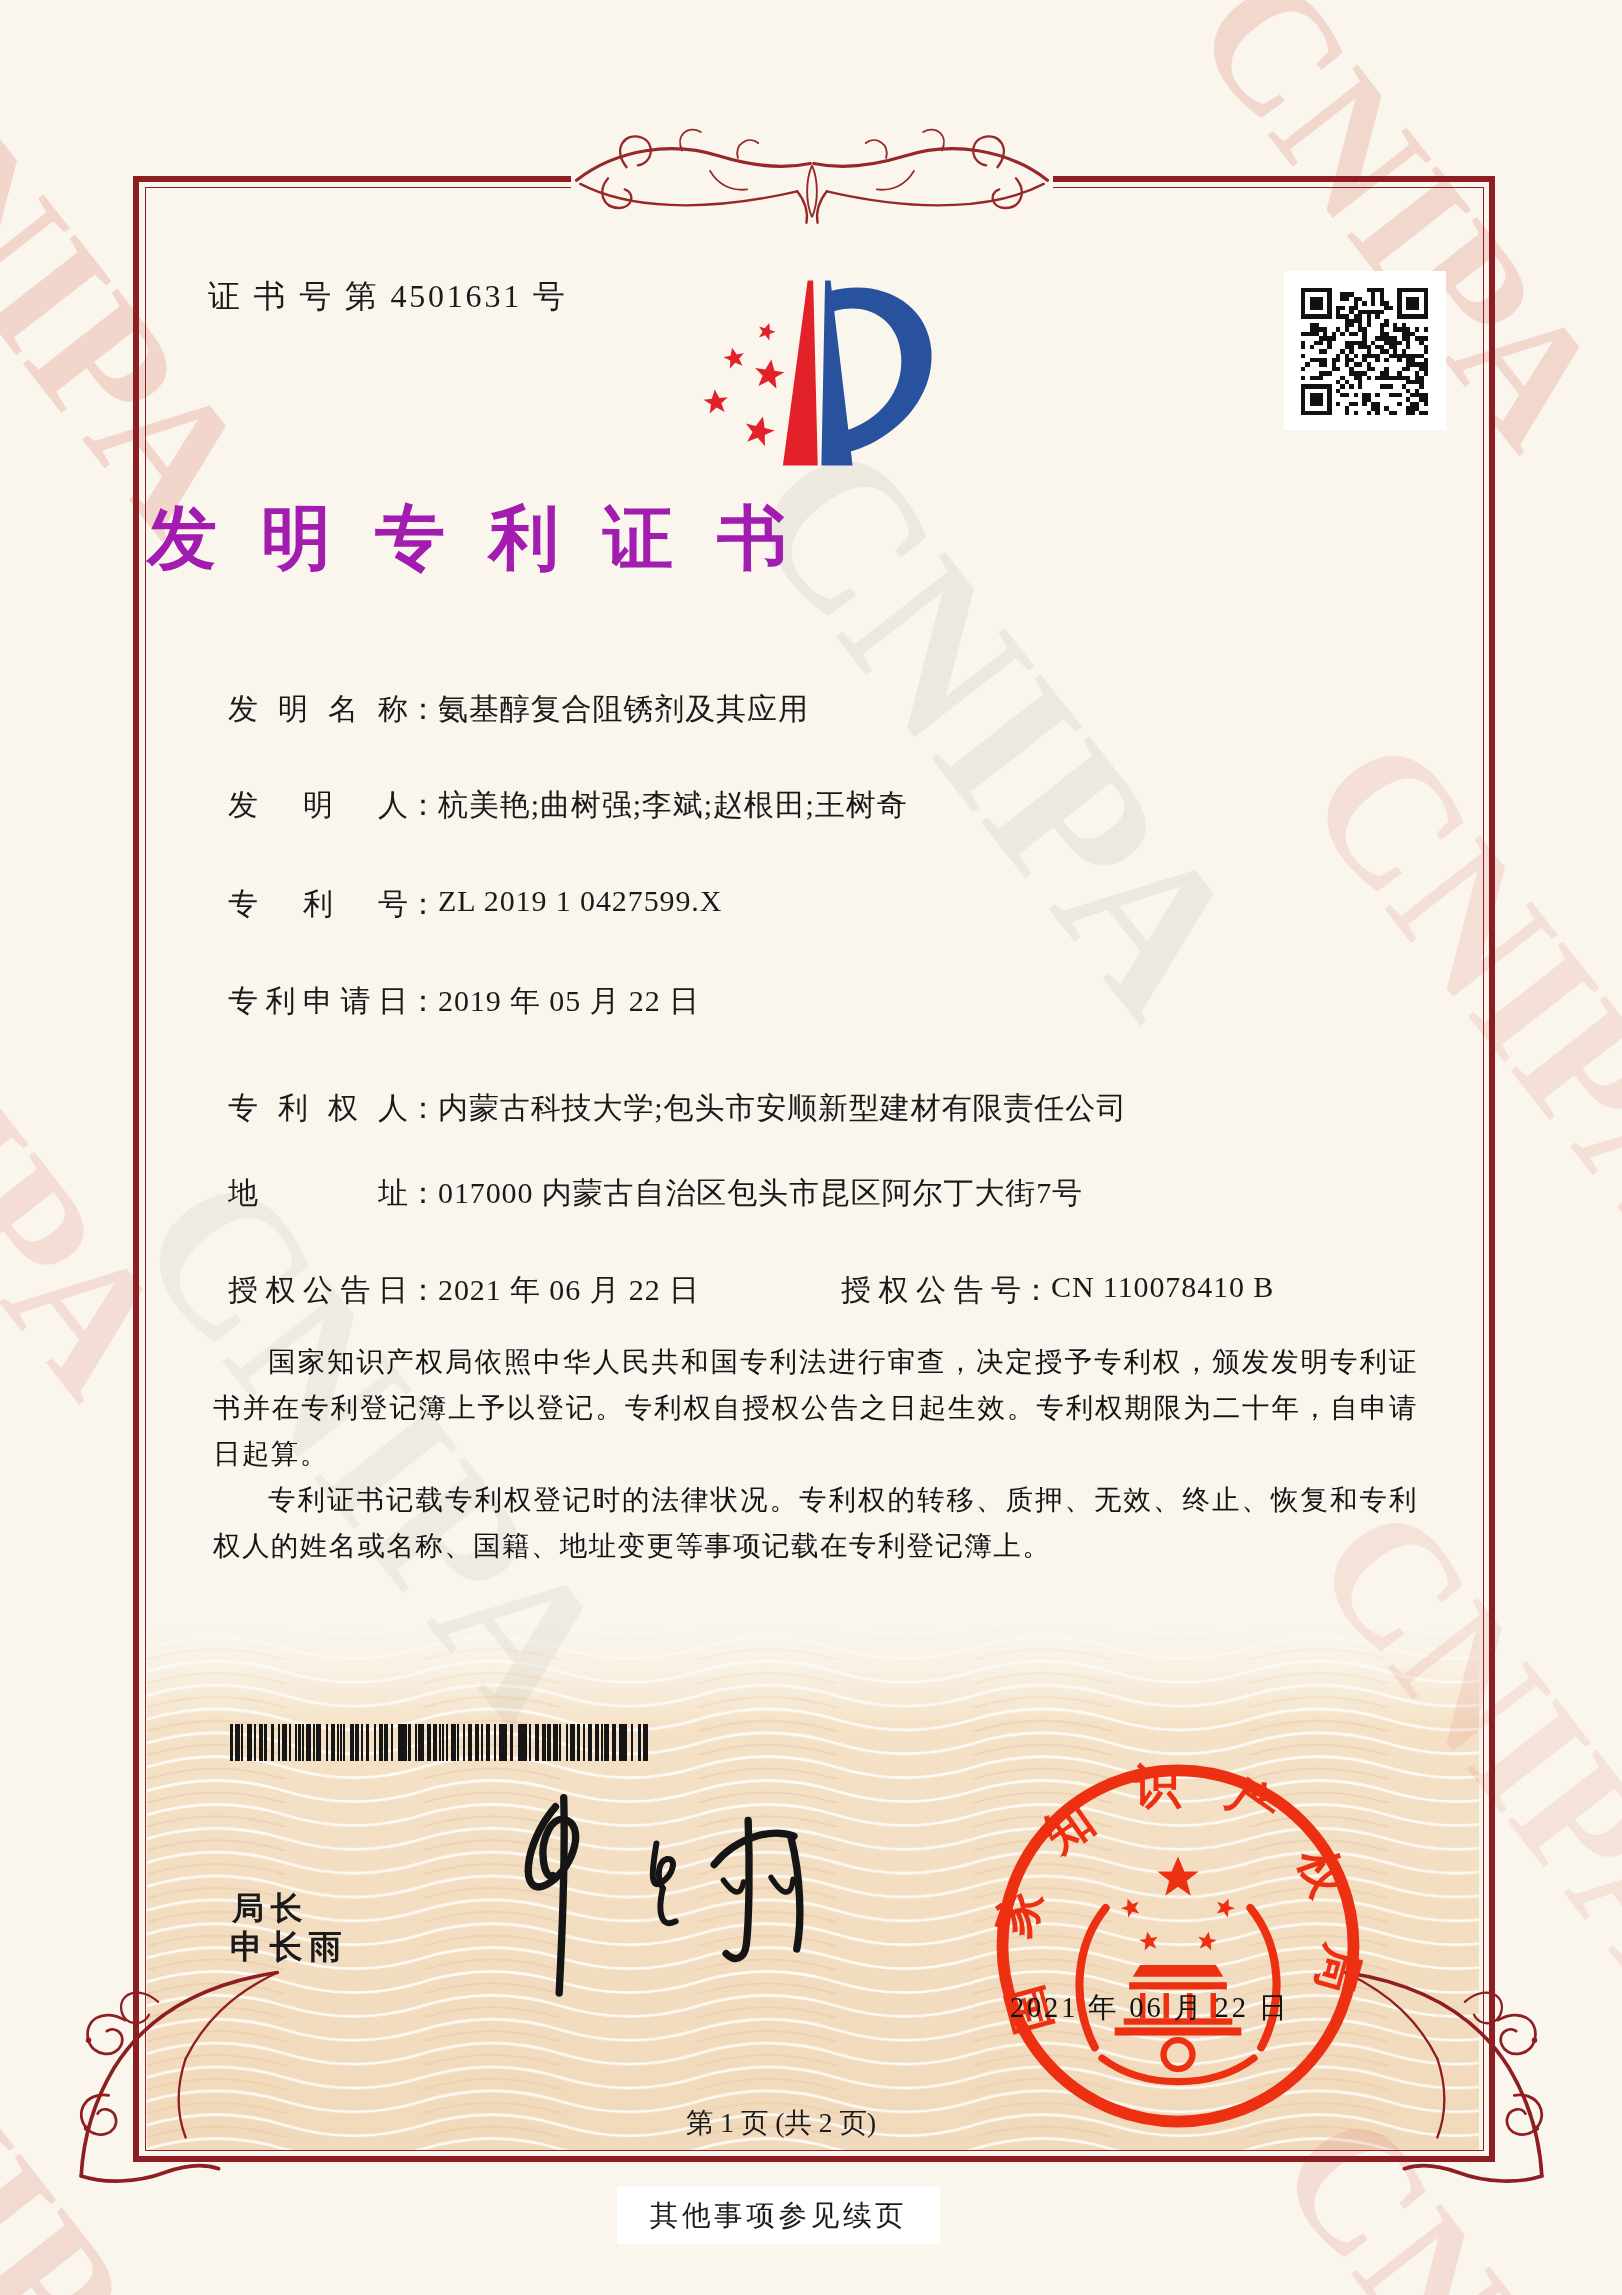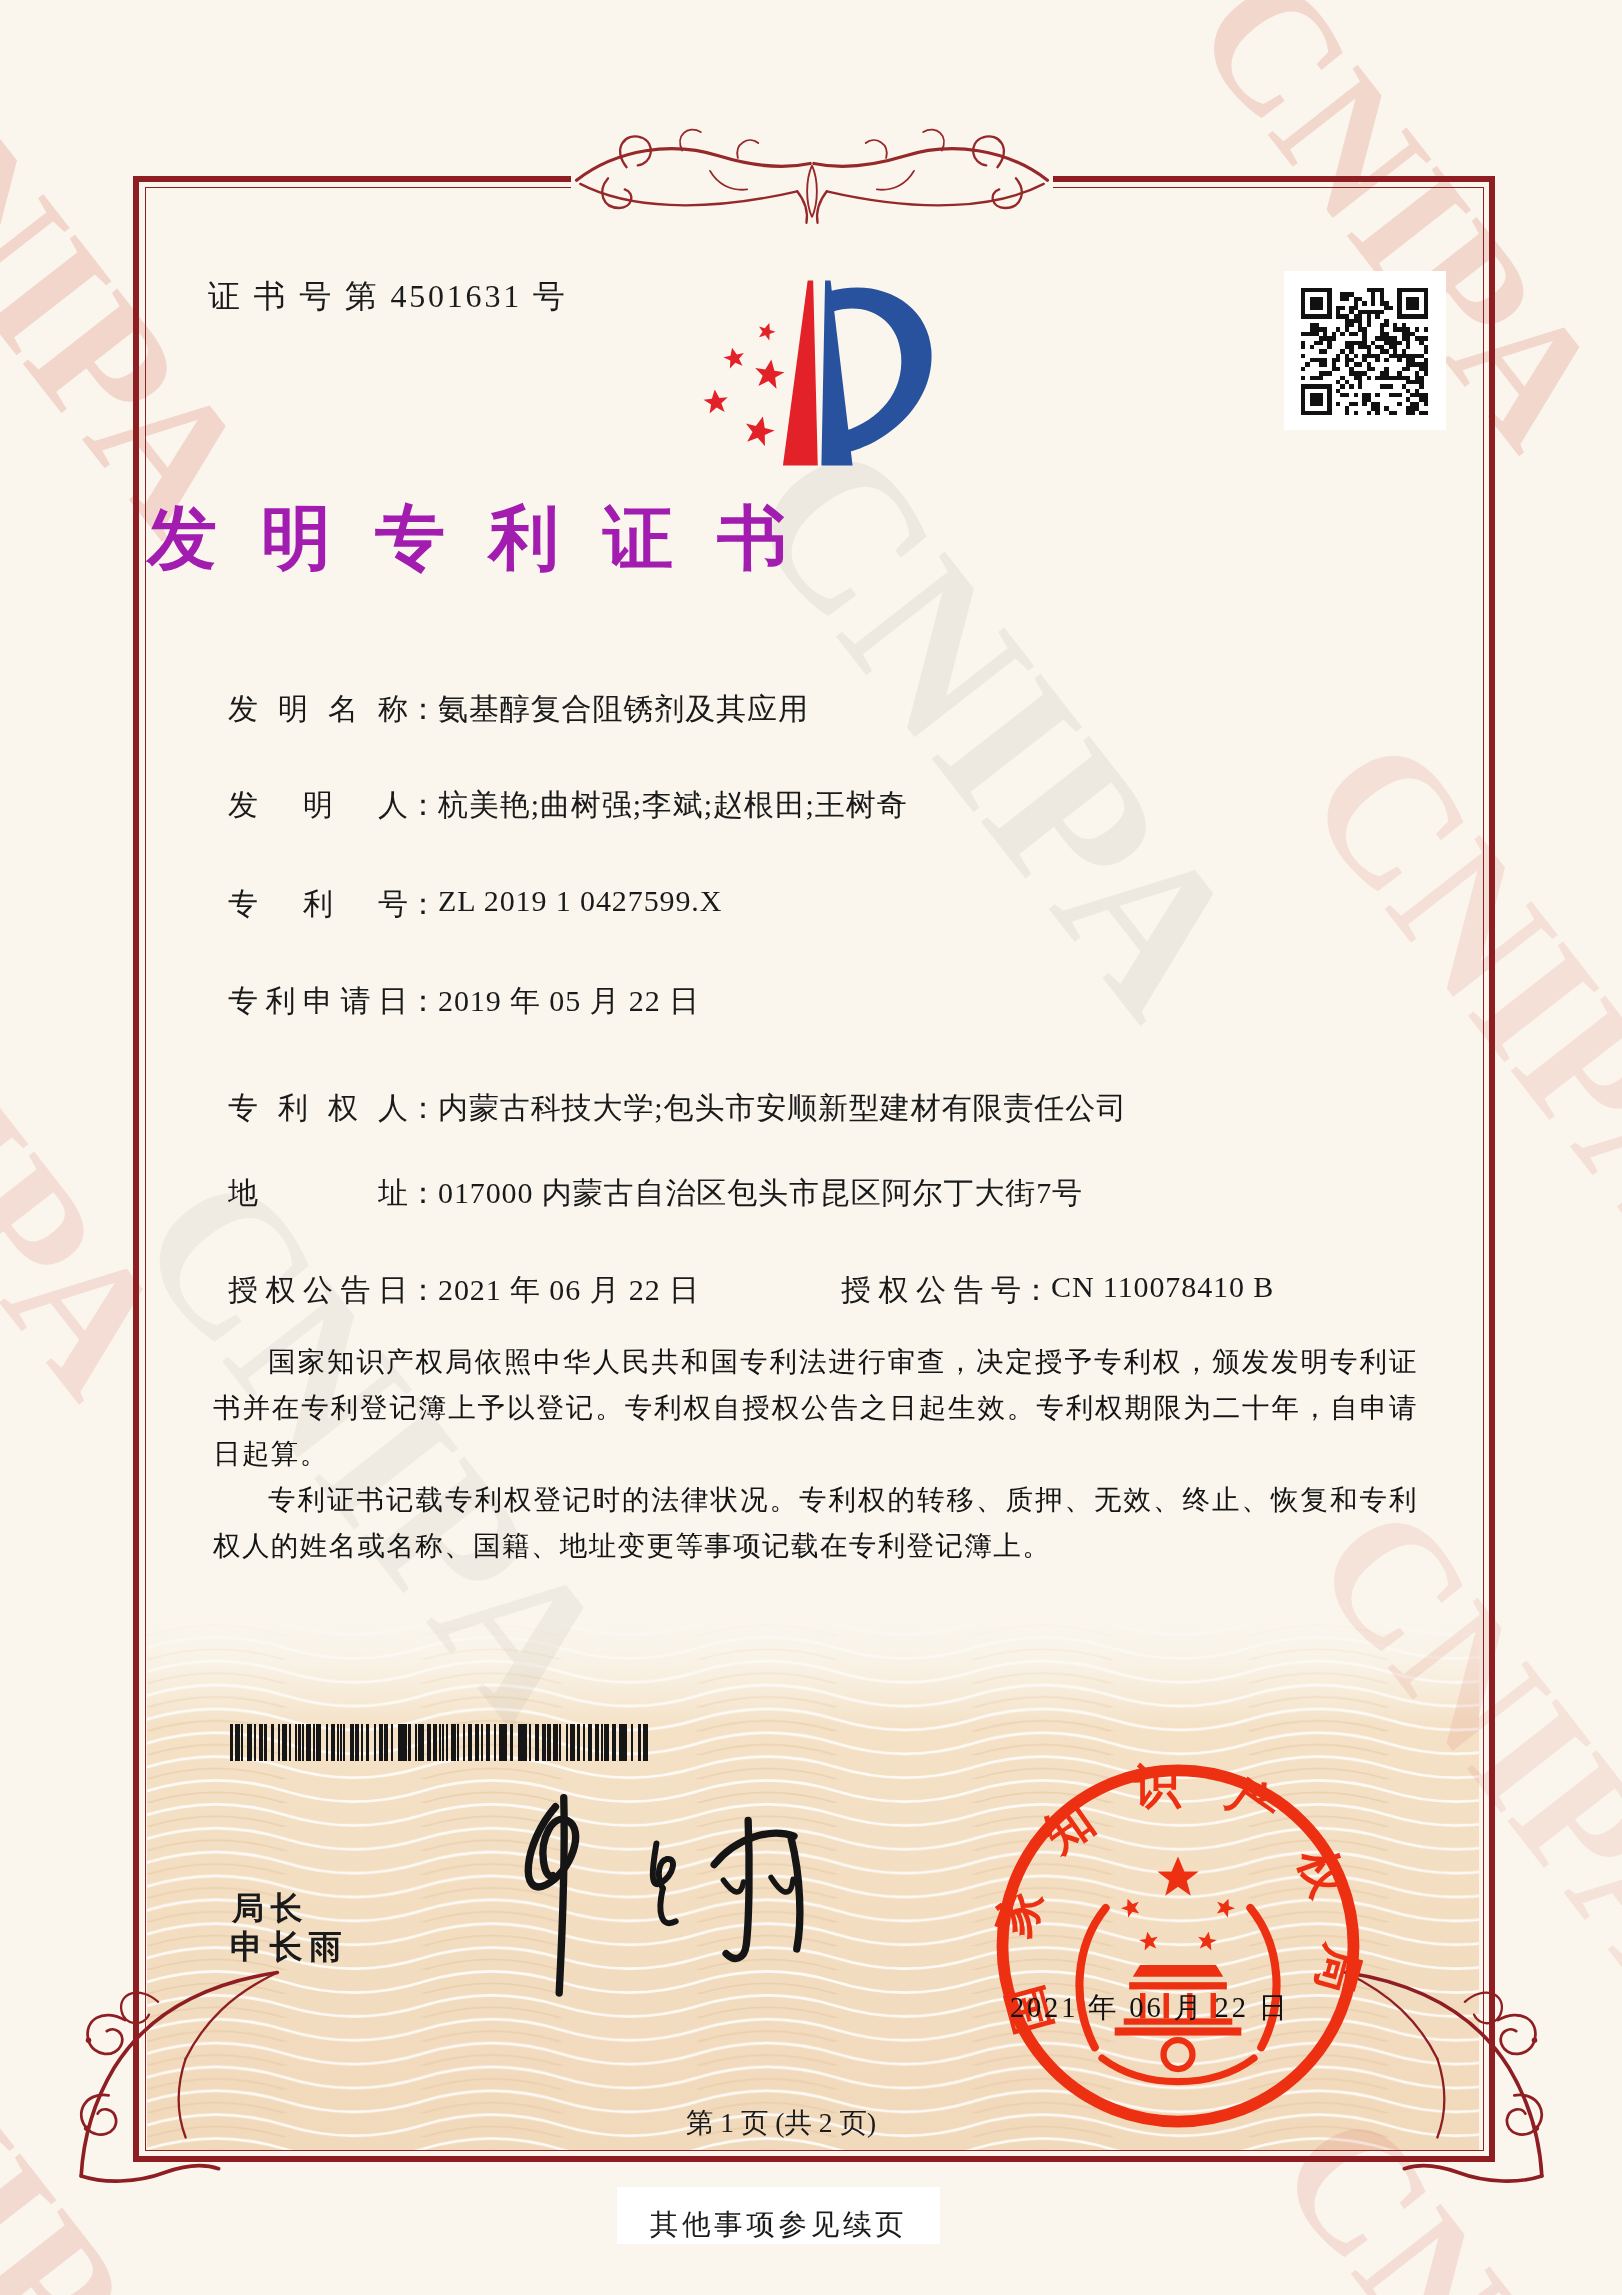--- a/index.html
+++ b/index.html
@@ -59,21 +59,21 @@
         font-family:"Liberation Sans","DejaVu Sans",sans-serif;color:#1a1a1a;letter-spacing:6.4px;z-index:5;margin-top:20px;}
   .officer-name{position:absolute;left:230px;top:1925px;font-size:33px;font-weight:700;
         font-family:Liberation Sans, sans-serif;color:#1a1a1a;letter-spacing:6.4px;z-index:5;}
   .signature{position:absolute;left:468px;top:1793px;width:386px;height:211px;z-index:6;}
   .seal{position:absolute;left:988px;top:1756px;width:380px;height:380px;z-index:6;}
   .seal-date{position:absolute;left:1010px;top:1989px;width:294px;font-size:28.5px;color:#111;
         letter-spacing:2.8px;white-space:nowrap;z-index:7;}
   .page-info{position:absolute;left:588px;top:2105px;width:386px;text-align:center;
         font-size:27.5px;color:#1a1a1a;z-index:5;}
   .footer-strip{position:absolute;left:617px;top:2187px;width:323px;height:57px;background:#ffffff;
-        z-index:5;display:flex;align-items:flex-end;justify-content:center;}
+        z-index:5;display:flex;align-items:center;justify-content:center;}
   .footer-strip span{font-size:28.5px;color:#1b1b1b;letter-spacing:3.7px;}
 </style>
 </head>
 <body>
 
 <div class="page">
 
   <div class="band">
     <svg preserveAspectRatio="none" viewBox="0 0 1450 586">
       <defs>

